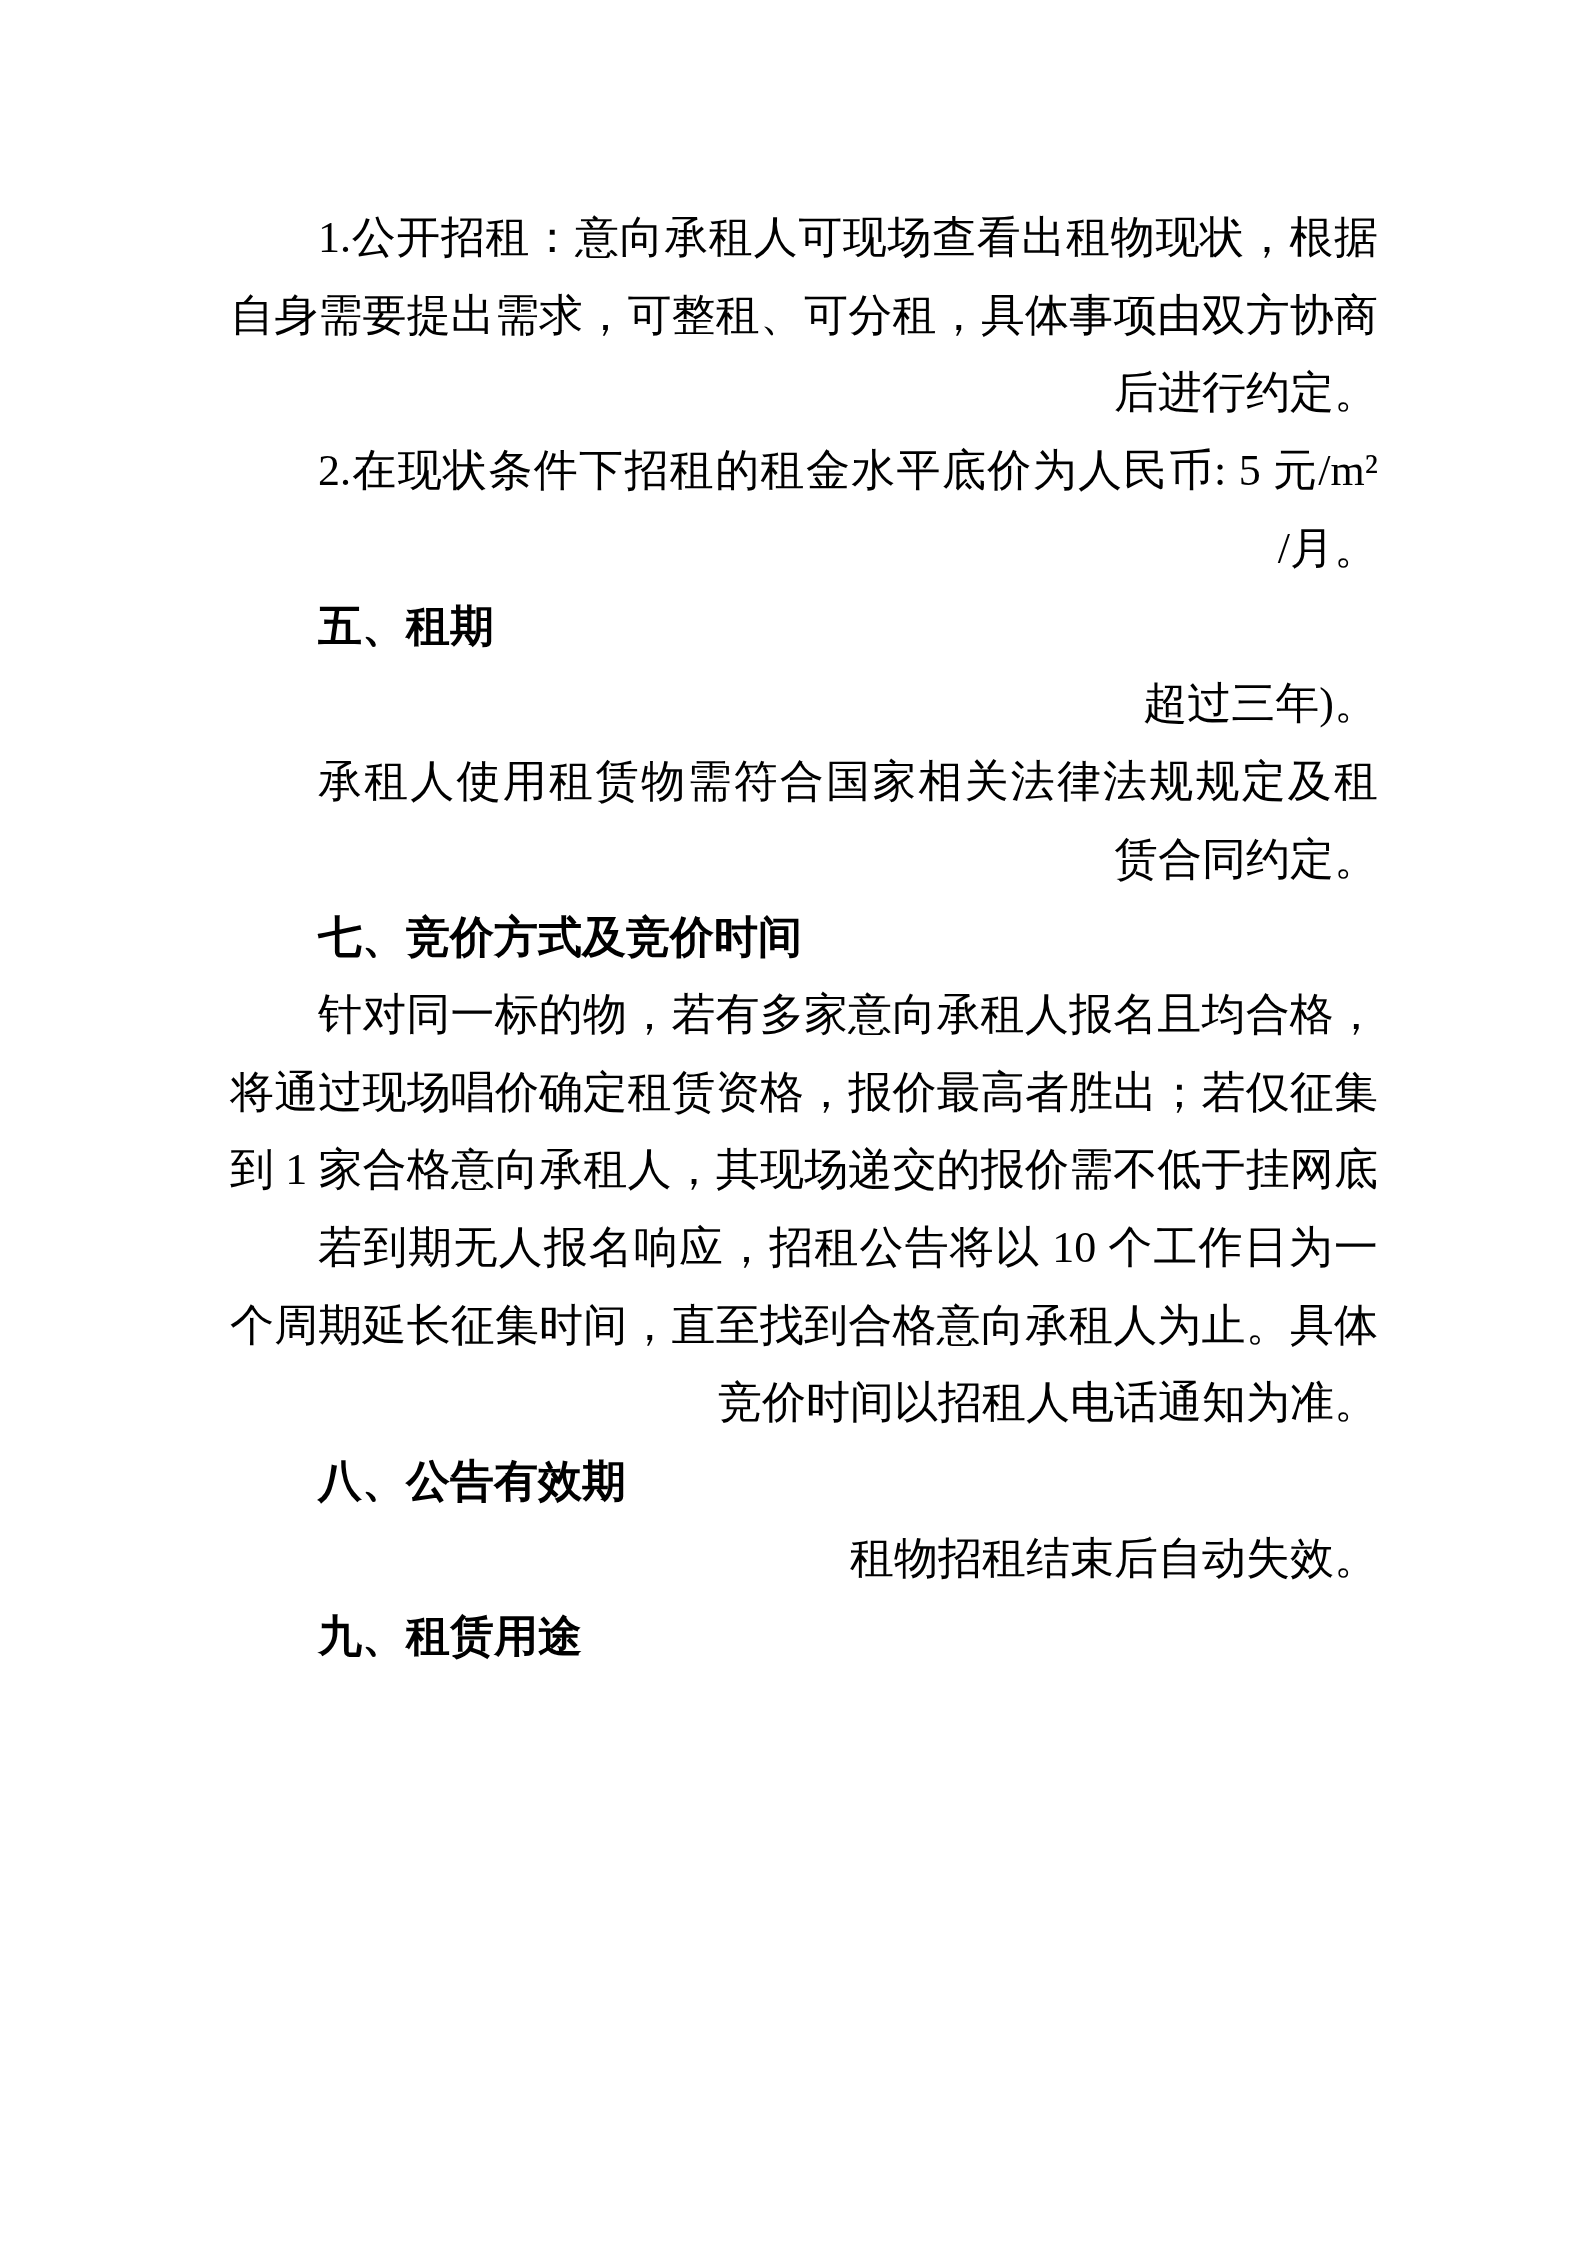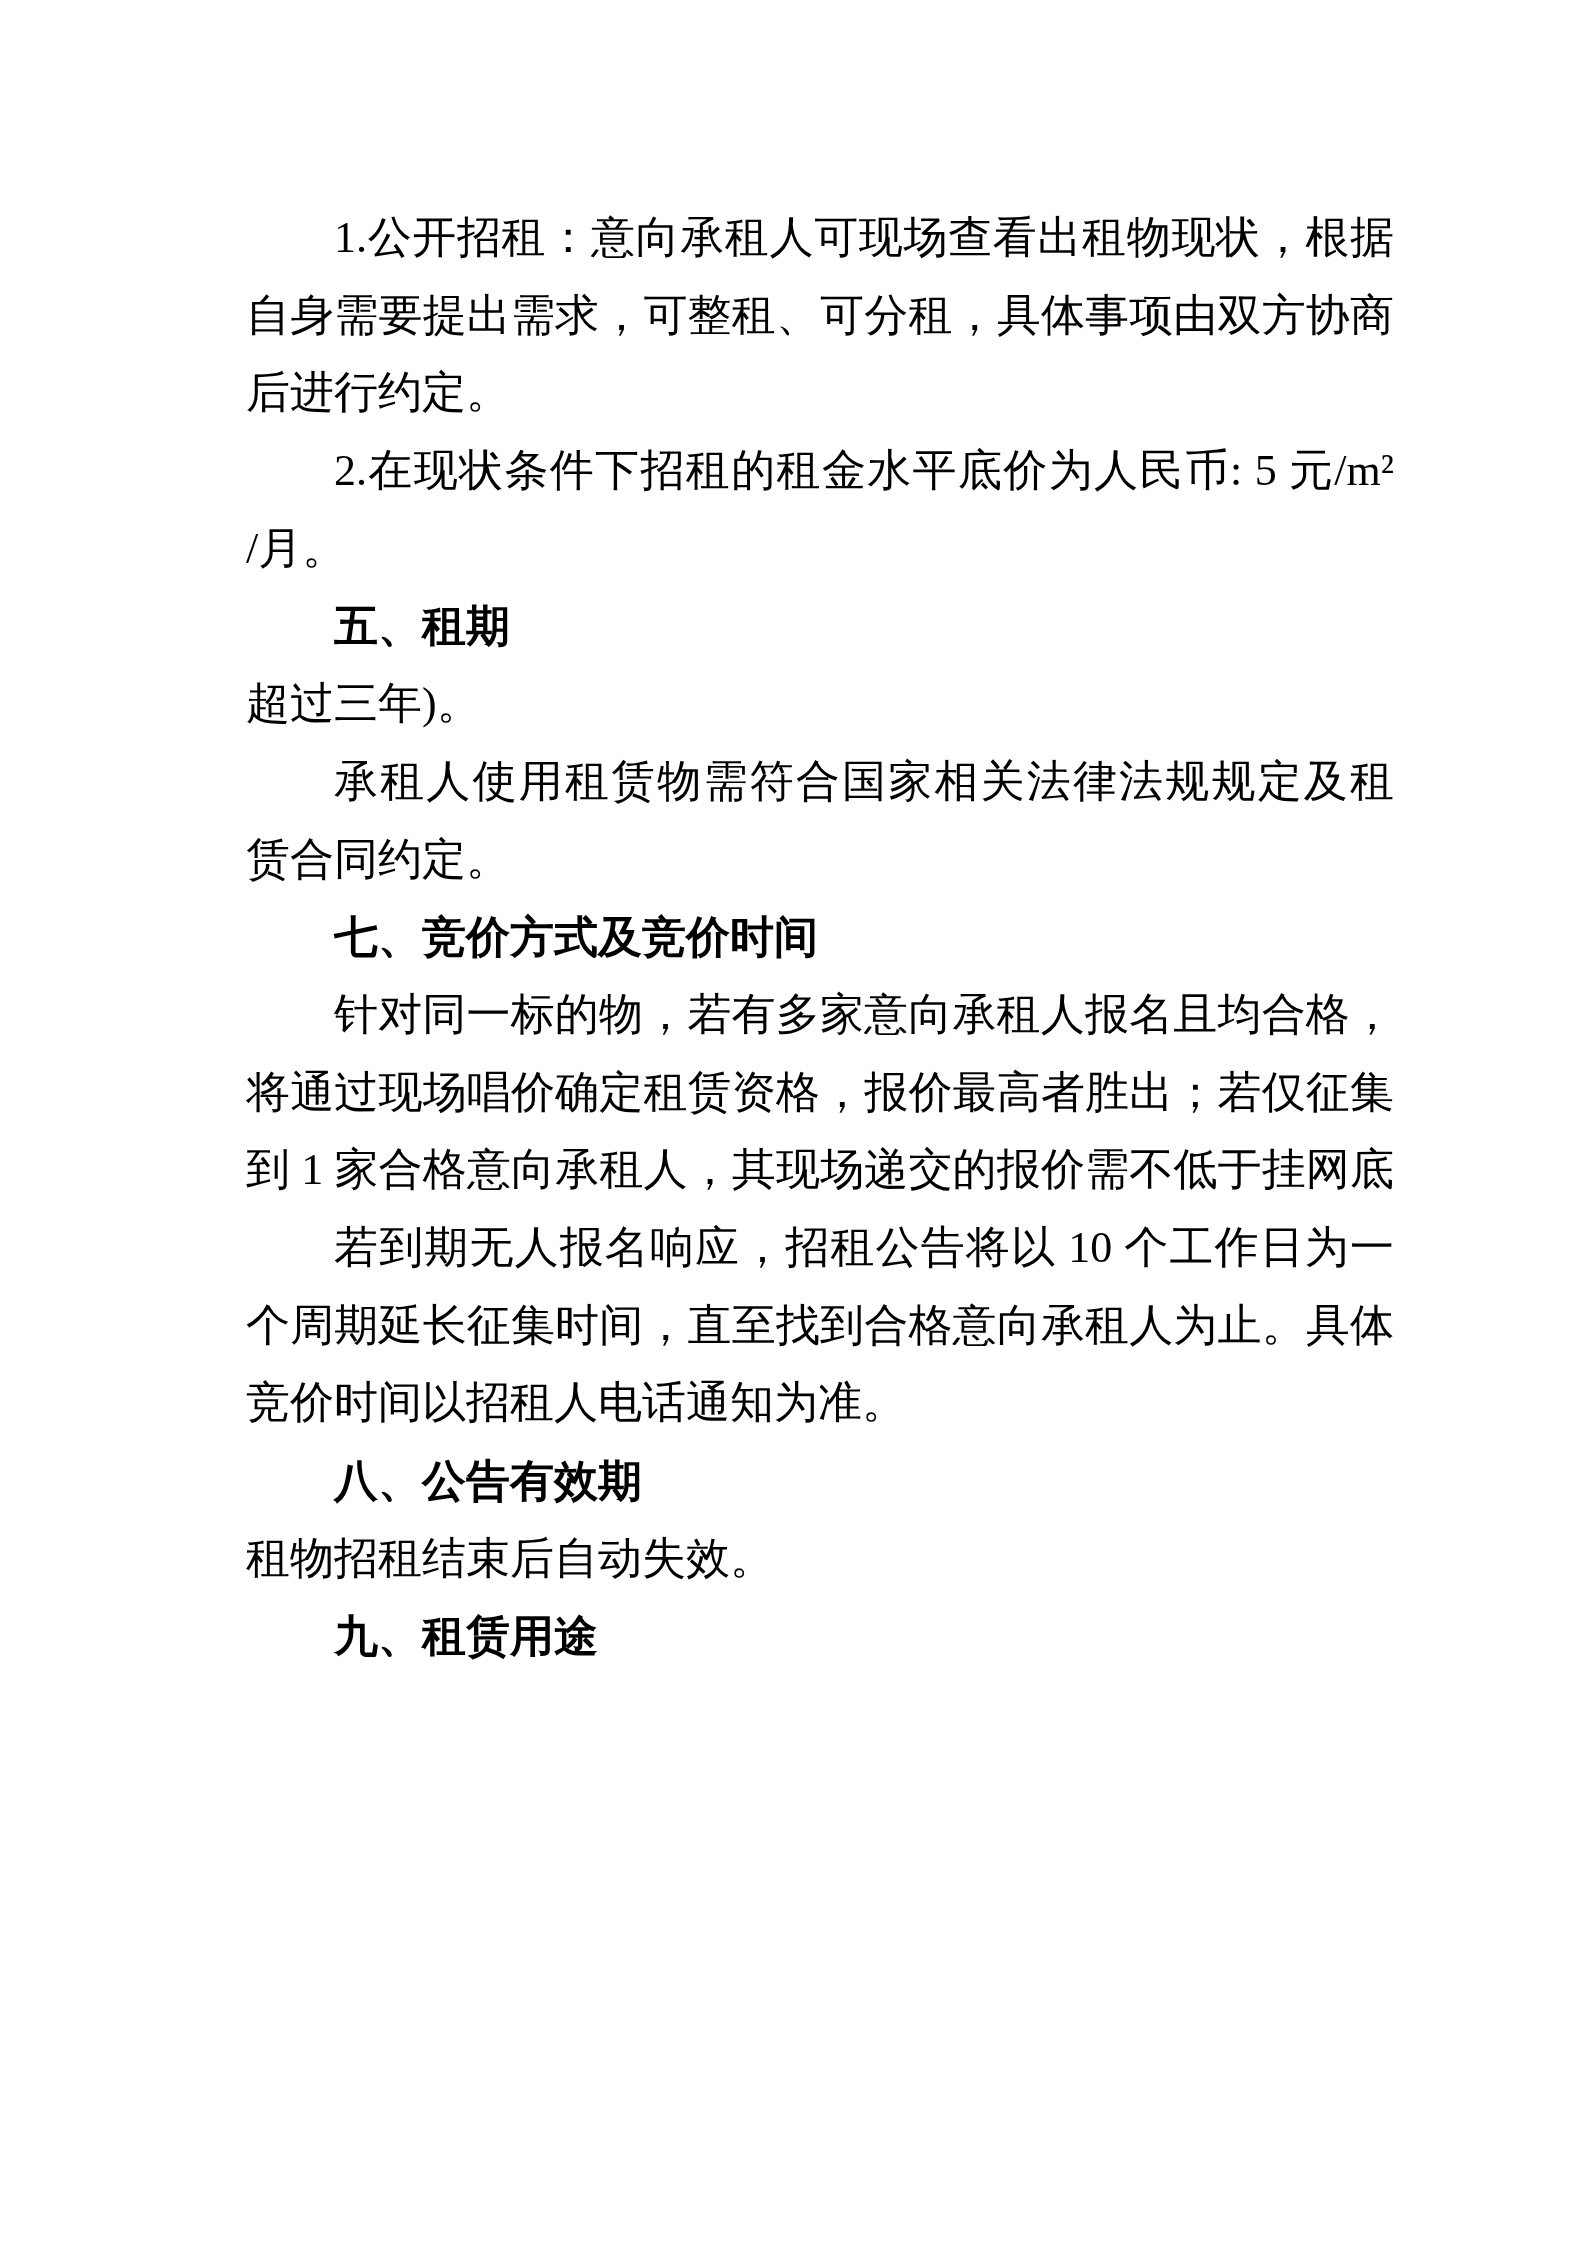--- a/index.html
+++ b/index.html
@@ -10,31 +10,31 @@
   .page {
     position: relative;
     width: 1587px;
     height: 2245px;
     background: #ffffff;
     color: #000000;
     overflow: hidden;
   }
   .content {
     position: absolute;
-    left: 246px;
+    left: 230px;
     top: 199px;
     width: 1148px;
   }
   .line {
     font-family: "Liberation Serif", "DejaVu Serif", serif;
     font-size: 44px;
     line-height: 77.7px;
     height: 77.7px;
     color: #000000;
-    text-align: left;
+    text-align: right;
   }
   .line.justify {
     text-align: justify;
     text-align-last: justify;
   }
   .line.indent {
     text-indent: 88px;
   }
   .line.heading {
     font-family: "Liberation Sans", "DejaVu Sans", sans-serif;

